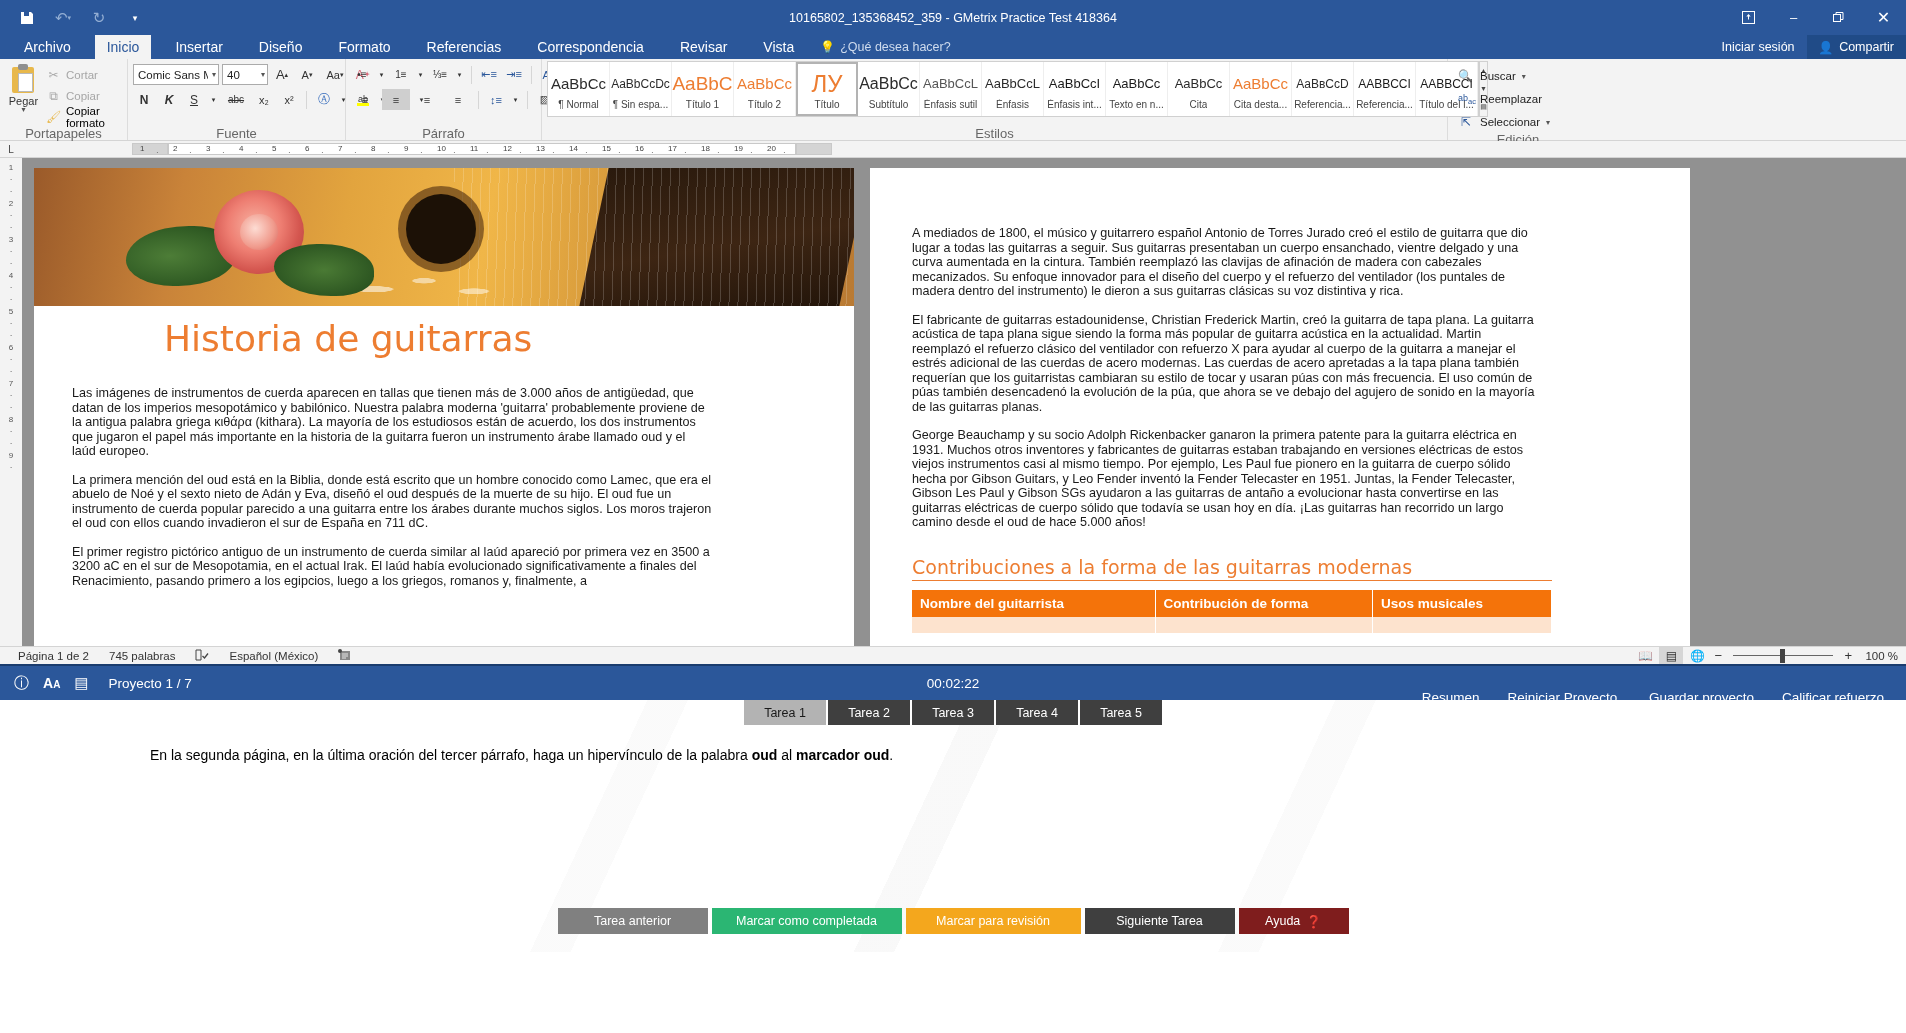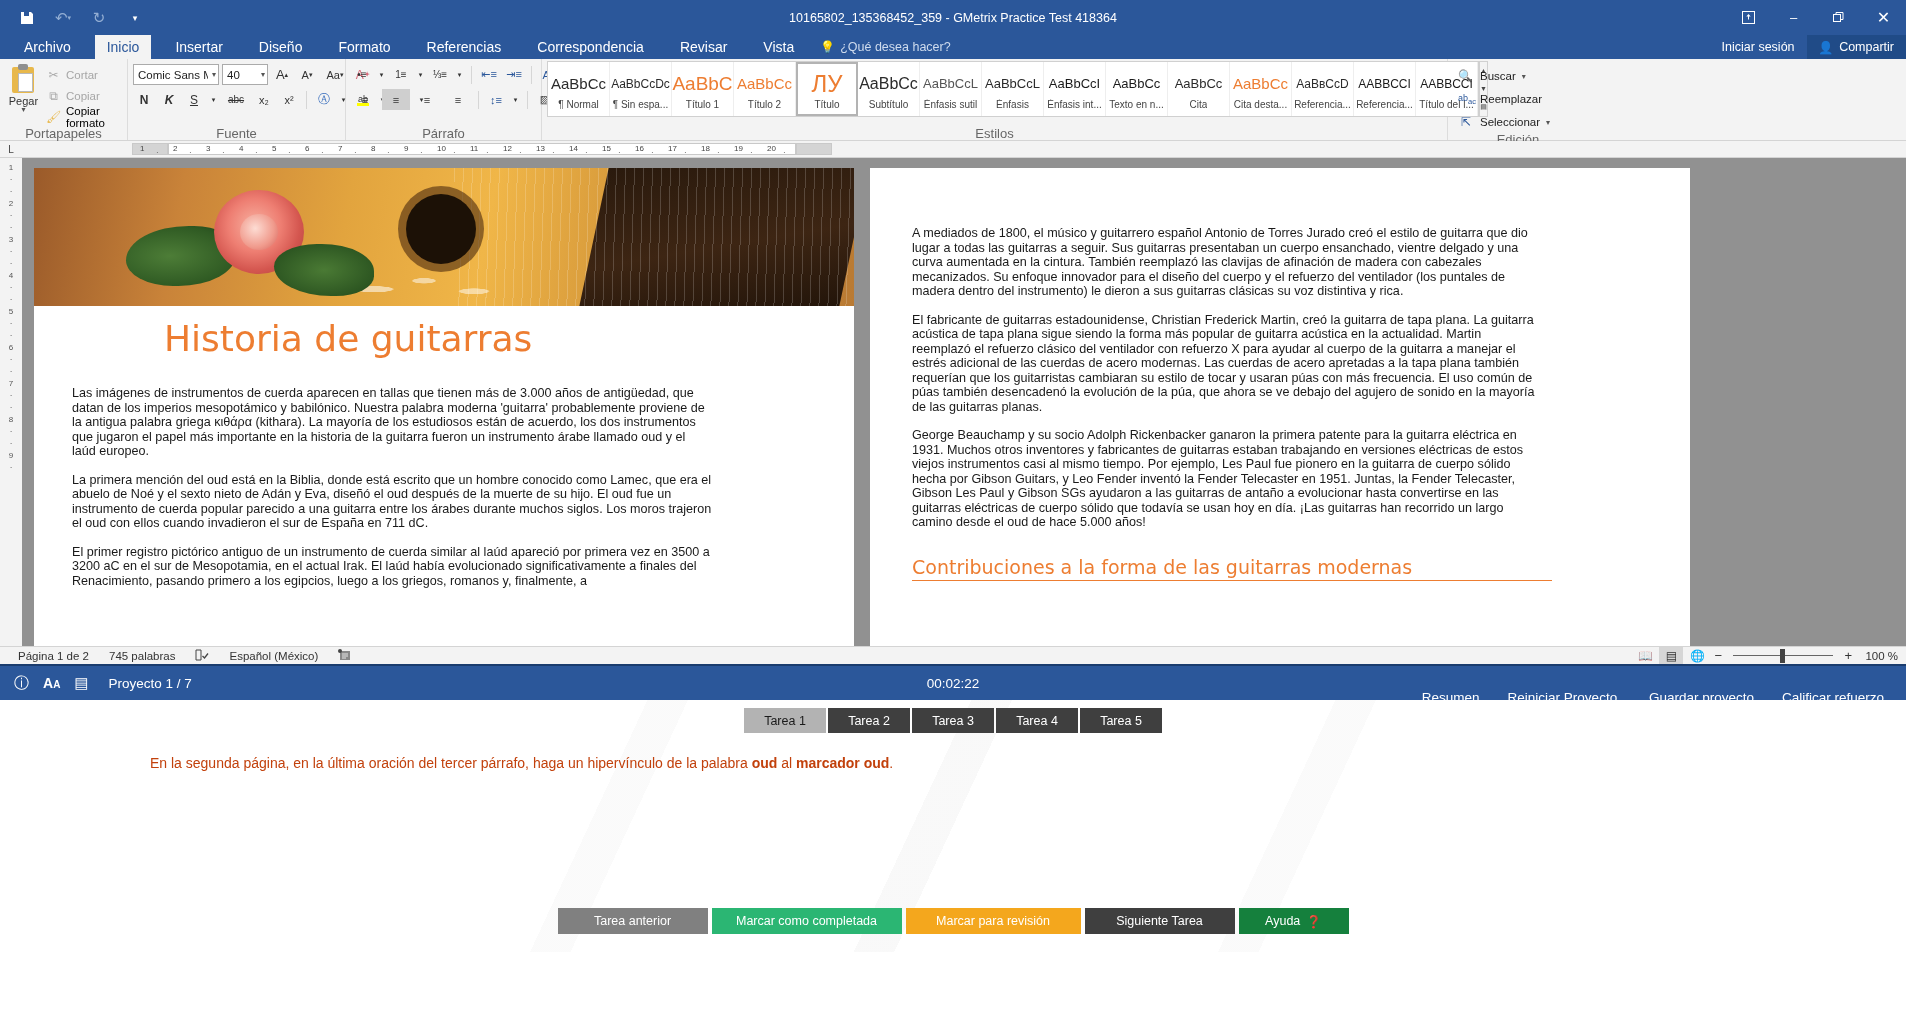--- a/index.html
+++ b/index.html
@@ -384,47 +384,47 @@
     position: relative; overflow: hidden;
   }
   .gm-panel:before {
     content: ""; position: absolute; inset: 0;
     background:
       linear-gradient(115deg, transparent 0 32%, #fafafa 32% 34%, transparent 34% 48%, #f8f8f8 48% 50%, transparent 50% 66%, #fafafa 66% 68%, transparent 68%);
     opacity: .9;
   }
   .task-tabs {
     display: flex; justify-content: center; gap: 2px;
-    padding-top: 8px; position: relative;
+    padding-top: 0; position: relative;
   }
   .task-tab {
     width: 82px; height: 25px;
     display: flex; align-items: center; justify-content: center;
     font-size: 12.5px; color: #fff; background: #3f3f3f;
   }
   .task-tab.active { background: #b3b3b3; color: #1a1a1a; }
   .task-text {
     position: relative;
     padding: 22px 0 0 150px;
-    font-size: 14px; color: #c2410c;
+    font-size: 14px; color: #000000;
   }
   .gm-footer {
     position: absolute; left: 0; right: 0; bottom: 18px;
     display: flex; justify-content: center; gap: 4px;
   }
   .gm-btn {
     height: 26px; padding: 0 16px;
     display: flex; align-items: center; justify-content: center;
     color: #fff; font-size: 12.5px;
   }
   .gm-btn.prev { background: #808080; min-width: 150px; }
   .gm-btn.done { background: #2bb673; min-width: 190px; }
   .gm-btn.review { background: #f4a71d; min-width: 175px; }
   .gm-btn.next { background: #3f3f3f; min-width: 150px; }
-  .gm-btn.help { background: #15803d; min-width: 110px; gap: 6px; text-align: center; }
+  .gm-btn.help { background: #7f1d1d; min-width: 110px; gap: 6px; text-align: center; }
 </style>
 </head>
 <body>
 
 <div class="titlebar">
   <div class="qat">
     <div class="qat-btn">
       <svg width="14" height="14" viewBox="0 0 14 14">
           <path fill="#fff" d="M1 1h10l2 2v10H1V1zm3 0v4h5V1H4zm0 8h6v4H4V9z"></path>
         </svg>
@@ -780,20 +780,34 @@
       </div>
     </div>
 
     <div class="page">
       <div class="p2-body">
         <p>A mediados de 1800, el músico y guitarrero español Antonio de Torres Jurado creó el estilo de guitarra que dio lugar a todas las guitarras a seguir. Sus guitarras presentaban un cuerpo ensanchado, vientre delgado y una curva aumentada en la cintura. También reemplazó las clavijas de afinación de madera con cabezales mecanizados.  Su enfoque innovador para el diseño del cuerpo y el refuerzo del ventilador (los puntales de madera dentro del instrumento) le dieron a sus  guitarras clásicas su voz distintiva y rica.</p>
         <p>El fabricante de guitarras estadounidense, Christian Frederick Martin, creó la guitarra de tapa plana. La guitarra acústica de tapa plana sigue siendo la forma más popular de guitarra acústica en la actualidad. Martin reemplazó el refuerzo clásico del ventilador con refuerzo X para ayudar al cuerpo de la guitarra a manejar el estrés adicional de las cuerdas de acero modernas. Las cuerdas de acero apretadas a la tapa plana también requerían que los guitarristas cambiaran su estilo de tocar y usaran púas con más frecuencia. El uso común de púas también desencadenó la evolución de la púa, que ahora se ve debajo del agujero de sonido en la mayoría de las guitarras planas.</p>
         <p>George Beauchamp y su socio Adolph Rickenbacker ganaron la primera patente para la guitarra eléctrica en 1931. Muchos otros inventores y fabricantes de guitarras estaban trabajando en versiones eléctricas de estos viejos instrumentos casi al mismo tiempo. Por ejemplo, Les Paul fue pionero en la guitarra de cuerpo sólido hecha por Gibson Guitars, y Leo Fender inventó la Fender Telecaster en 1951. Juntas, la Fender Telecaster, Gibson Les Paul y Gibson SGs ayudaron a las guitarras de antaño a evolucionar hasta convertirse en las guitarras eléctricas de cuerpo sólido que todavía se usan hoy en día. ¡Las guitarras han recorrido un largo camino desde el oud de hace 5.000 años!</p>
       </div>
       <div class="p2-h1">Contribuciones a la forma de las guitarras modernas</div>
+      <table class="p2-table">
+        <tbody>
+            <tr>
+          <th style="width:38%">Nombre del guitarrista</th>
+          <th style="width:34%">Contribución de forma</th>
+          <th style="width:28%">Usos musicales</th>
+        </tr>
+        <tr>
+          <td></td>
+          <td></td>
+          <td></td>
+        </tr>
+      </tbody>
+        </table>
     </div>
   </div>
 </div>
 
 <div class="statusbar">
   <div class="sb-item">Página 1 de 2</div>
   <div class="sb-item">745 palabras</div>
   <div class="sb-item">
     <svg width="14" height="12" viewBox="0 0 14 12">
         <path d="M1 1h5v10H1z" fill="none" stroke="#444"></path>

